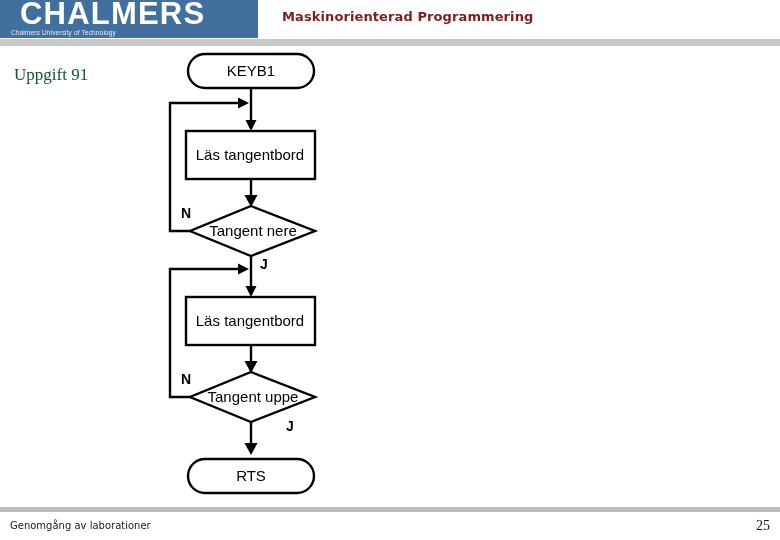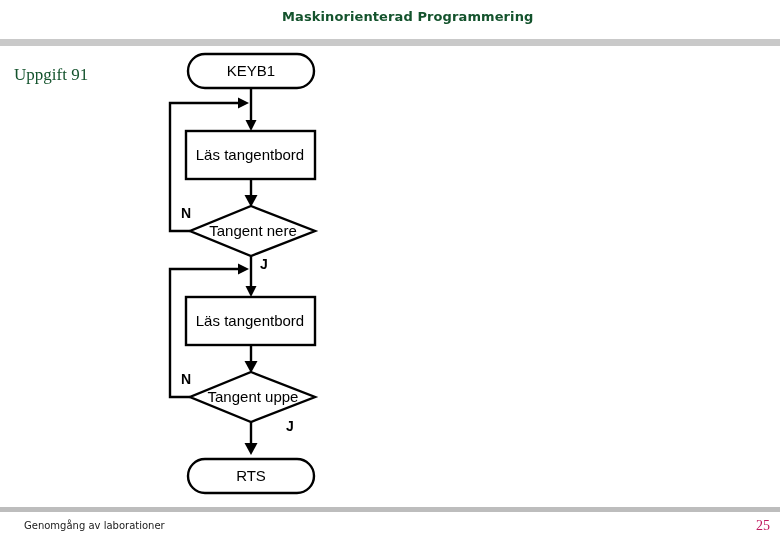--- a/index.html
+++ b/index.html
@@ -47,21 +47,21 @@
     letter-spacing: 0.15px;
     white-space: nowrap;
   }
   #header-title {
     position: absolute;
     left: 282px;
     top: 9px;
     font-family: "DejaVu Sans", sans-serif;
     font-weight: bold;
     font-size: 13px;
-    color: #14532d;
+    color: #7f1d1d;
     letter-spacing: 0.1px;
     white-space: nowrap;
   }
   #header-rule {
     position: absolute;
     left: 0px;
     top: 39px;
     width: 780px;
     height: 7px;
     background: #c9c9c9;
@@ -88,29 +88,28 @@
     background: #bdbdbd;
   }
   #footer-text {
     position: absolute;
     left: 10px;
     top: 520px;
     font-family: "DejaVu Sans", sans-serif;
     font-size: 10px;
     color: #1a1a1a;
     white-space: nowrap;
-    margin-left: 14px;
   }
   #footer-page {
     position: absolute;
     right: 10px;
     top: 518px;
     font-family: "Liberation Serif", serif;
     font-size: 14px;
-    color: #be185d;
+    color: #0f172a;
     white-space: nowrap;
   }
 
   
   #flowchart {
     position: absolute;
     left: 0px;
     top: 0px;
     width: 780px;
     height: 540px;
@@ -139,20 +138,24 @@
     stroke: #000000;
     stroke-width: 2.4;
     fill: none;
   }
 </style>
 </head>
 <body>
 
 <div id="slide">
 
+  <div id="logo-block">
+    <div id="logo-wordmark">CHALMERS</div>
+    <div id="logo-tagline">Chalmers University of Technology</div>
+  </div>
 
   <div id="header-title">Maskinorienterad Programmering</div>
 
   <div id="header-rule"></div>
 
   <div id="slide-title">Uppgift 91</div>
 
   <svg id="flowchart" viewBox="0 0 780 540">
 
     <g>

